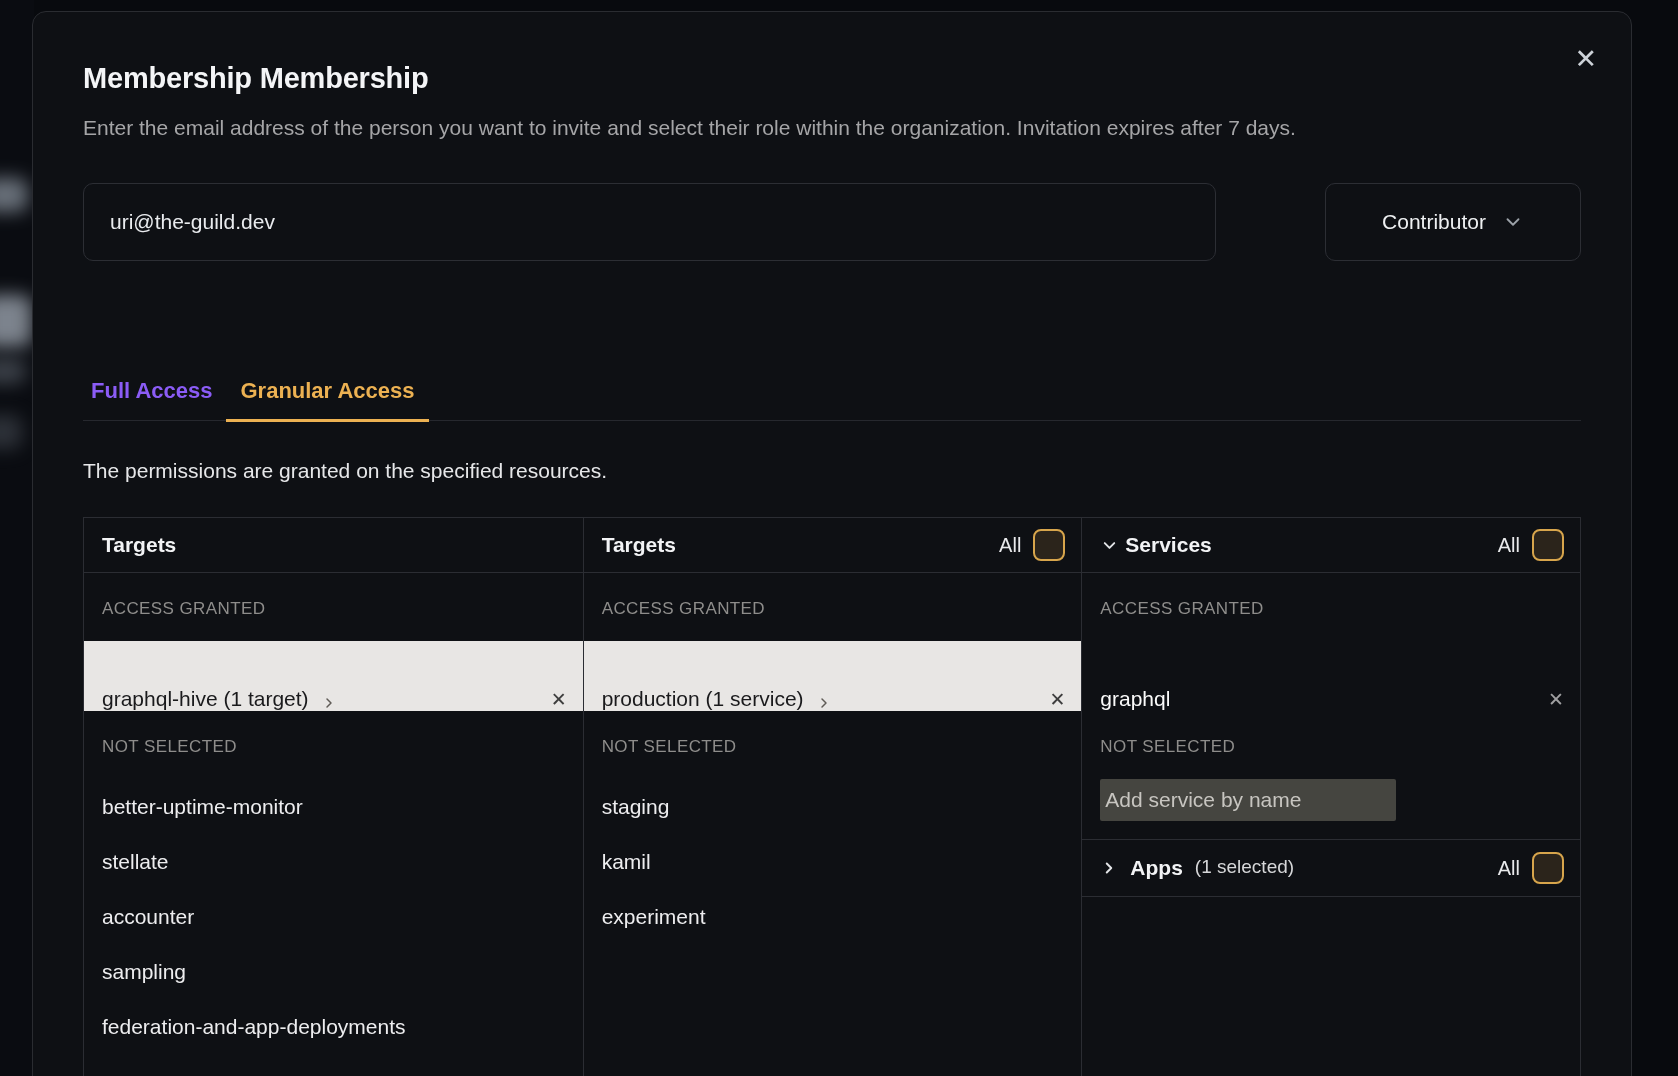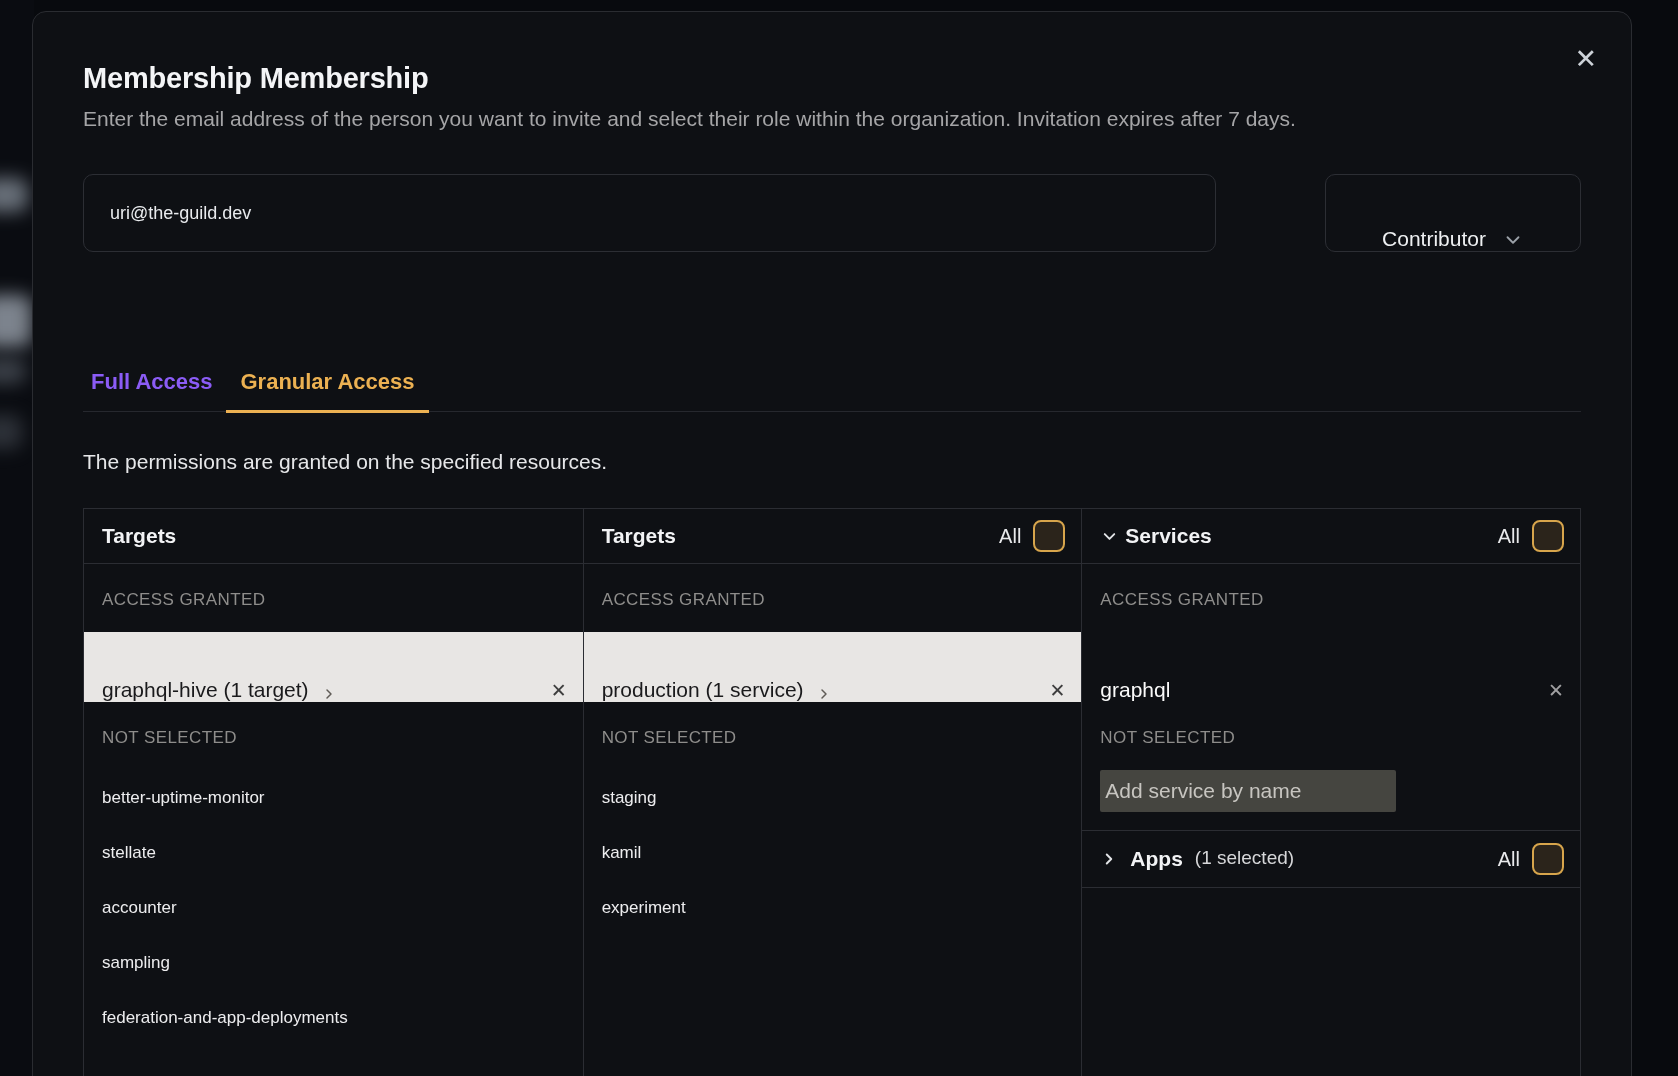--- a/index.html
+++ b/index.html
@@ -30,35 +30,35 @@
     position: absolute; top: 34px; right: 34px;
     background: none; border: none; cursor: pointer;
     color: #cdd2d8; font-size: 27px; line-height: 1;
     font-family: "Liberation Sans", sans-serif;
   }
   .dialog-title {
     margin-top: 50px;
     font-size: 29px; font-weight: 700; color: #f4f5f7; letter-spacing: -.2px;
   }
   .dialog-desc {
-    margin-top: 5px; max-width: 1380px;
+    margin-top: 14px; max-width: 1380px;
     font-size: 21px; line-height: 38px; color: #a5a5a7; font-weight: 400;
   }
   .invite-row { margin-top: 36px; display: flex; justify-content: space-between; }
   .email-input {
     width: 1133px; height: 78px;
     background: transparent; border: 1px solid #2c2e34; border-radius: 10px;
-    color: #e9ebee; font-size: 18px; padding: 0 26px;
+    color: #e9ebee; font-size: 21px; padding: 0 26px;
     font-family: "Liberation Sans", sans-serif;
     outline: none;
   }
   .role-select {
     width: 256px; height: 78px;
     background: transparent; border: 1px solid #2c2e34; border-radius: 10px;
-    display: flex; align-items: flex-end; justify-content: center; gap: 16px;
+    display: flex; align-items: center; justify-content: center; gap: 16px;
     color: #eef0f2; font-size: 21px; font-weight: 500; cursor: pointer;
     font-family: "Liberation Sans", sans-serif;
   }
   .role-select svg { color: #9ba1a8; }
 
   .tabs { margin-top: 116px; border-bottom: 1px solid #26282e; display: flex; }
   .tab {
     padding: 0 14px 14px; font-size: 22px; font-weight: 600; color: #8b5cf6;
     border-bottom: 3px solid transparent; margin-bottom: -2px; cursor: pointer;
     line-height: 28px;
@@ -98,21 +98,21 @@
     padding: 0 16px 0 18px; font-size: 21px; cursor: pointer;
   }
   .resource-row.granted-light { background: var(--selected-bg, #e8e6e4); color: #1a1a1c; }
   .row-chevron { margin-left: 12px; color: #5f5b56; display: flex; }
   .remove-x {
     margin-left: auto; background: none; border: none; cursor: pointer;
     font-size: 19px; color: #3e3e3e; font-family: "Liberation Sans", sans-serif;
   }
   .remove-x.on-dark { color: #a0a0a2; }
   .granted-dark { color: #fafafa; cursor: default; }
-  .list-item { height: 55px; display: flex; align-items: center; padding: 0 18px; font-size: 17px; color: #ededef; cursor: pointer; }
+  .list-item { height: 55px; display: flex; align-items: center; padding: 0 18px; font-size: 21px; color: #ededef; cursor: pointer; }
   .add-service-input {
     display: block; margin: 0 18px; width: 296px; height: 42px;
     background: #454540; border: none; border-radius: 2px;
     padding: 0 5px; font-size: 21px; color: #e6e4df; outline: none;
     font-family: "Liberation Sans", sans-serif;
   }
   .add-service-input::placeholder { color: #c7c5c0; }
   .apps-row {
     margin-top: 18px; height: 58px;
     border-top: 1px solid #2b2d33; border-bottom: 1px solid #2b2d33;

